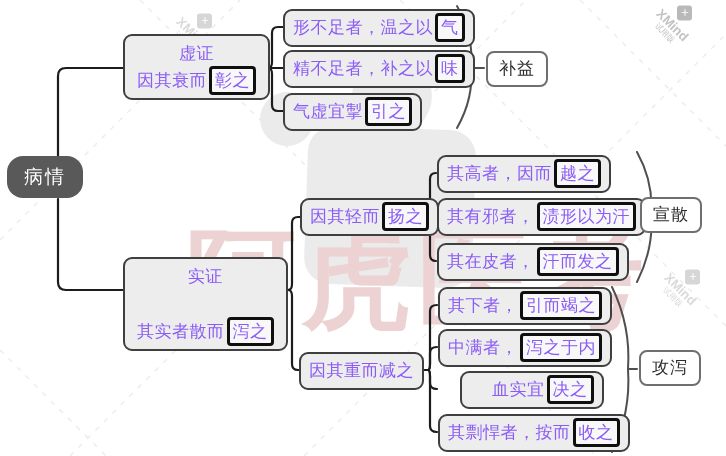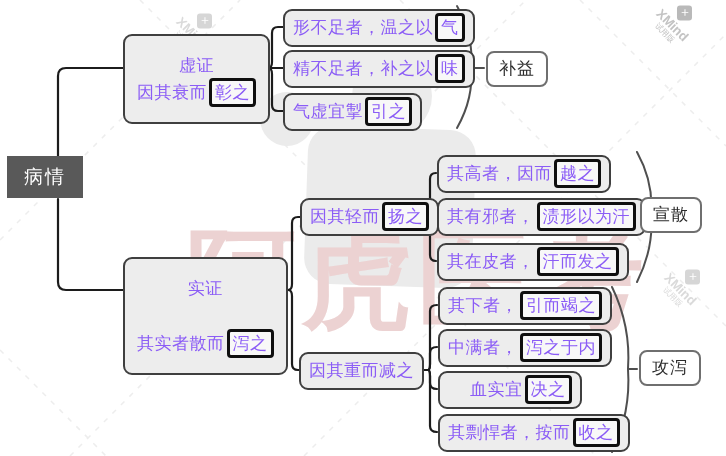--- a/index.html
+++ b/index.html
@@ -39,34 +39,34 @@
   .edges{position:absolute;inset:0;z-index:2;}
   
   .node{
     position:absolute;z-index:3;box-sizing:border-box;white-space:nowrap;
     background:#ededed;border:2px solid #3f3f3f;border-radius:9px;
     font-size:17px;color:#8b5cf6;letter-spacing:0.5px;
   }
   .leaf{padding:5px 8px;line-height:24px;}
   .parent{
     display:flex;flex-direction:column;align-items:center;justify-content:center;
-    padding:16px 12px;line-height:27px;
+    padding:4px 12px;line-height:27px;
   }
   .hl{
     display:inline-block;border:3px solid #0f0f0f;border-radius:4px;background:#f8f8f8;
     padding:0 3px;margin:-3px 0 -3px 2px;line-height:23px;
   }
   .cat{
     position:absolute;z-index:3;box-sizing:border-box;white-space:nowrap;
     background:#ffffff;border:2px solid #6f6f6f;border-radius:8px;
     padding:5px 11px;font-size:17px;line-height:22px;color:#2b2b2b;letter-spacing:1px;
   }
   .root{
     position:absolute;z-index:3;box-sizing:border-box;
-    background:#595959;color:#ffffff;border-radius:0;
+    background:#595959;color:#ffffff;border-radius:16px;
     padding:9px 17px;font-size:19px;letter-spacing:2px;line-height:24px;
   }
 </style>
 </head>
 <body>
 
 <div class="stage">
 
   <svg class="wm-lines" width="726" height="456" viewBox="0 0 726 456">
     <g stroke="#ededed" stroke-width="1.5" stroke-dasharray="5 7" fill="none">
@@ -193,21 +193,21 @@
 
   <div class="node leaf" style="left:299px;top:352px;">
     <span>因其重而减之</span>
   </div>
   <div class="node leaf" style="left:438px;top:287px;">
     <span>其下者，</span><span class="hl">引而竭之</span>
   </div>
   <div class="node leaf" style="left:438px;top:329px;">
     <span>中满者，</span><span class="hl">泻之于内</span>
   </div>
-  <div class="node leaf" style="left:438px;top:371px;padding-left:30px;">
+  <div class="node leaf" style="left:460px;top:371px;padding-left:30px;">
     <span>血实宜</span><span class="hl">决之</span>
   </div>
   <div class="node leaf" style="left:438px;top:414px;">
     <span>其剽悍者，按而</span><span class="hl">收之</span>
   </div>
   <div class="cat" style="left:639px;top:350px;">
     <span>攻泻</span>
   </div>
 
 </div>

